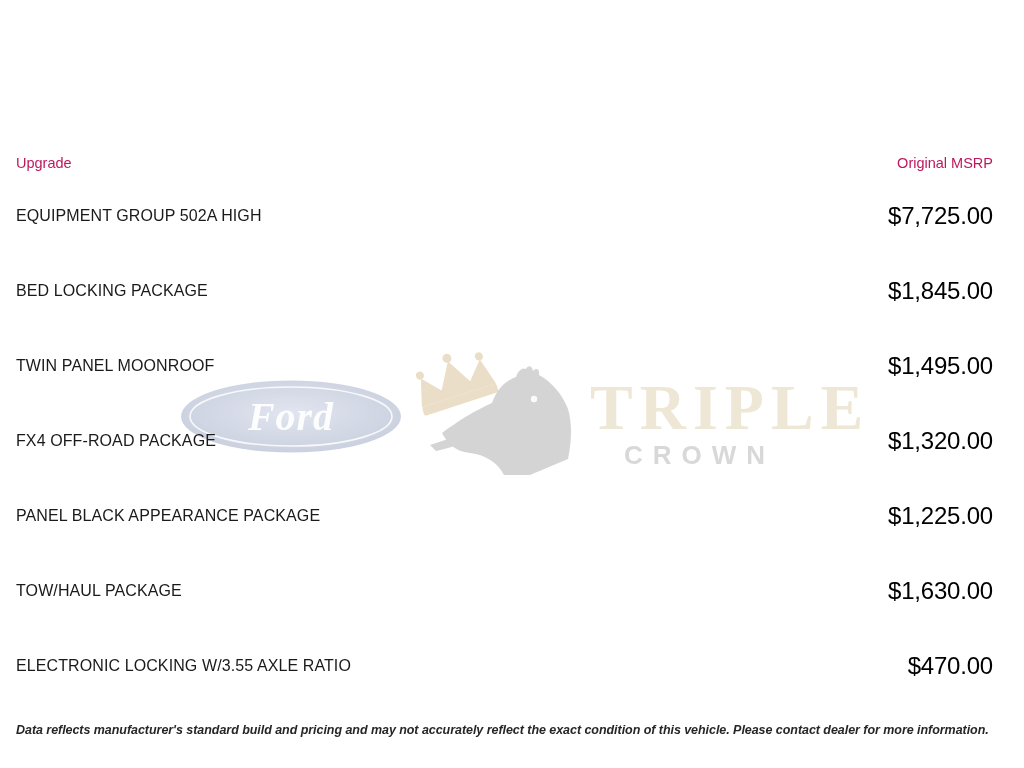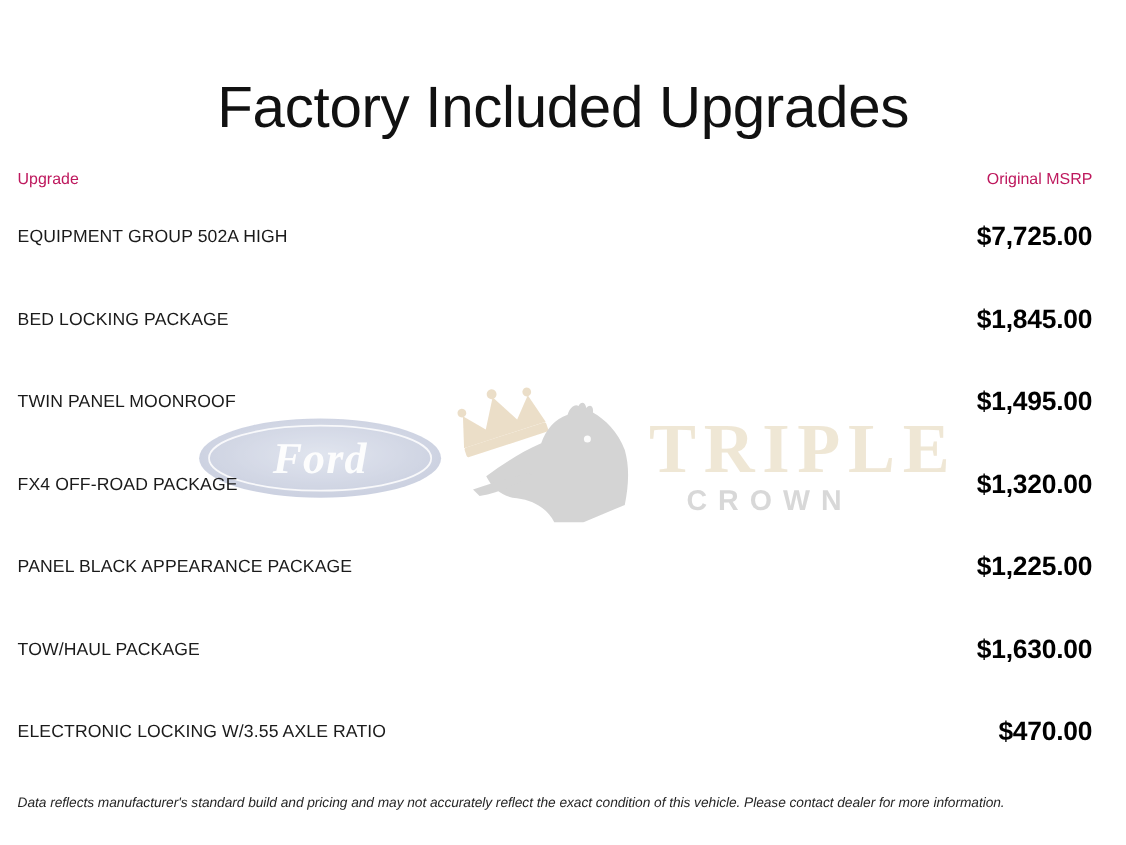--- a/index.html
+++ b/index.html
@@ -102,35 +102,35 @@
     text-align: left;
     font-size: 16px;
     font-weight: 400;
     color: #1a1a1a;
     letter-spacing: 0.1px;
   }
 
   .cell-price {
     text-align: right;
     font-size: 24px;
-    font-weight: 700;
+    font-weight: 400;
     color: #000000;
     white-space: nowrap;
     letter-spacing: -0.2px;
   }
 
   
   .disclaimer {
     position: absolute;
     left: 16px;
     top: 710px;
     width: 990px;
     font-size: 12.5px;
     font-style: italic;
-    font-weight: 400;
+    font-weight: 700;
     color: #262626;
     letter-spacing: -0.05px;
     z-index: 2;
   }
 </style>
 </head>
 <body>
 
 <div id="page">
 
@@ -175,21 +175,20 @@
         <path d="M18 98 C 36 92, 56 86, 74 82 C 62 92, 44 100, 24 104 Z"></path>
       </g>
       <circle cx="122" cy="52" r="3.2" fill="#ffffff" opacity="0.9"></circle>
 
       <text x="178" y="82" font-family="'Liberation Serif', serif" font-size="64" font-weight="700" fill="#eadfc8" letter-spacing="7">TRIPLE</text>
 
       <text x="212" y="117" font-family="'Liberation Sans', sans-serif" font-size="26" font-weight="700" fill="#cccccc" letter-spacing="10">CROWN</text>
     </svg>
   </div>
 
-  <h1 class="page-title">Factory Included Upgrades</h1>
 
   <table class="upgrades-table">
     <thead>
       <tr>
         <th class="col-upgrade">Upgrade</th>
         <th class="col-msrp">Original MSRP</th>
       </tr>
     </thead>
     <tbody id="rows-body">
         <tr>

